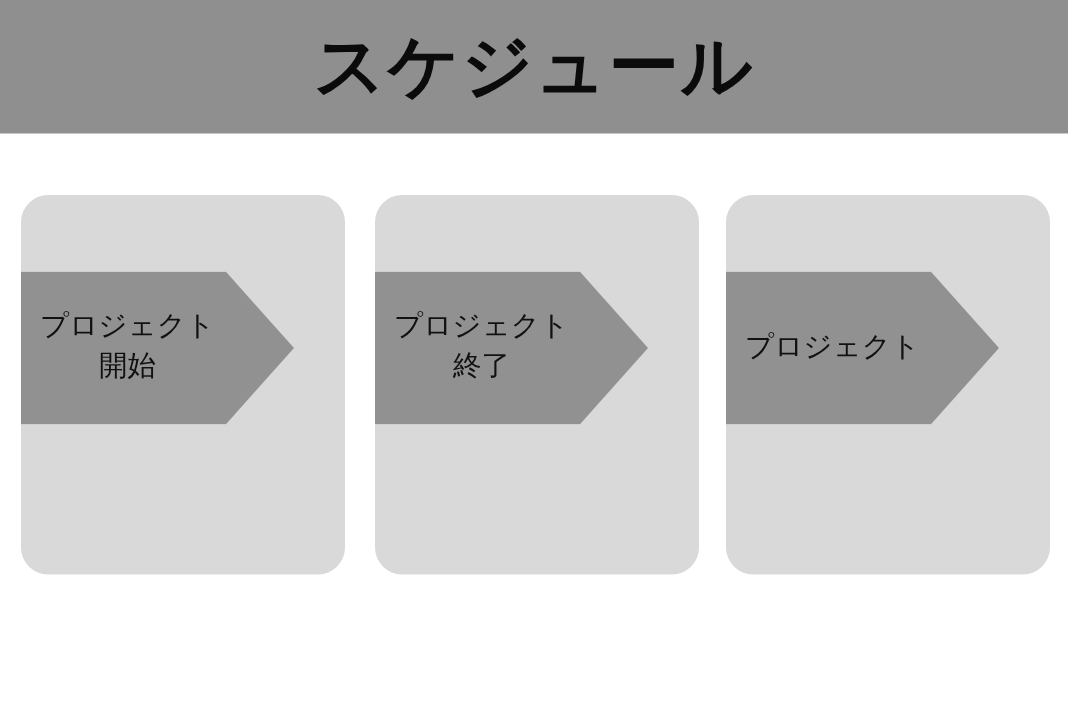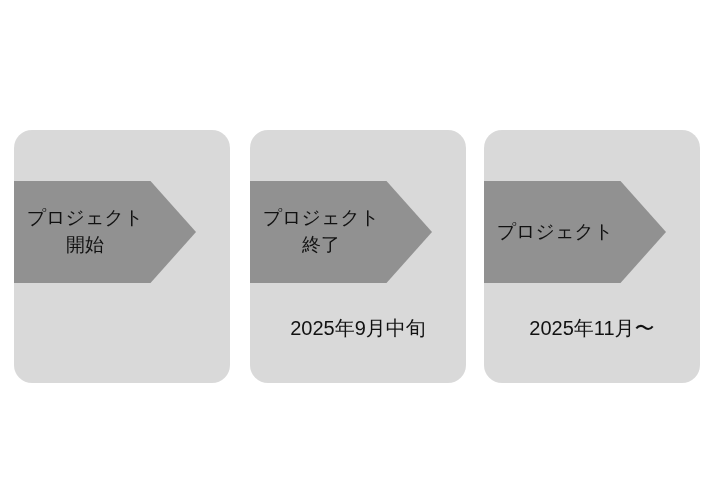--- a/index.html
+++ b/index.html
@@ -106,39 +106,40 @@
     font-size: 20px;
     color: #111111;
     line-height: 1.2;
   }
 </style>
 </head>
 <body>
 
 <div id="slide">
 
+  <div class="header-band">
+    <div class="header-title">スケジュール</div>
+  </div>
 
   <div class="cards-row">
 
     <div class="card card-1">
       <div class="card-arrow">
         <div class="card-arrow-label">プロジェクト
 開始</div>
       </div>
     </div>
 
     <div class="card card-2">
       <div class="card-arrow">
         <div class="card-arrow-label">プロジェクト
 終了</div>
       </div>
-      <div class="card-date">2025年9月中旬</div>
     </div>
 
     <div class="card card-3">
       <div class="card-arrow">
         <div class="card-arrow-label">プロジェクト</div>
       </div>
-      <div class="card-date">2025年11月〜</div>
     </div>
 
   </div>
 </div>
 
 </body></html>

